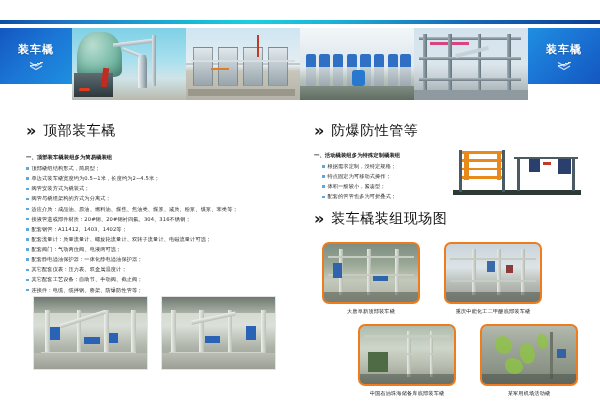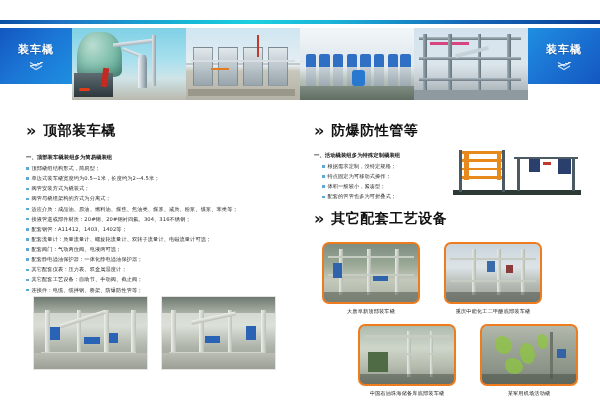--- a/index.html
+++ b/index.html
@@ -99,21 +99,21 @@
   .ph4 .c1{left:8%;} .ph4 .c2{left:30%;} .ph4 .c3{left:56%;} .ph4 .c4{left:82%;}
   .ph4 .beam{position:absolute;left:4%;width:90%;height:4%;background:linear-gradient(to bottom,#aebac2,#6c7a83);}
   .ph4 .b1{top:12%;} .ph4 .b2{top:40%;} .ph4 .b3{top:70%;}
   .ph4 .pinkbar{position:absolute;left:14%;top:20%;width:34%;height:4%;background:#d6457e;}
   .ph4 .armx{position:absolute;left:36%;top:30%;width:30%;height:5%;background:#c7d2d8;transform:rotate(-14deg);}
   .ph4 .ground{position:absolute;left:0;bottom:0;width:100%;height:14%;background:#8f9aa0;}
 
   
   .sec-head{display:flex;align-items:center;gap:7px;}
   .sec-head .guill{font-size:16px;font-weight:700;color:#1a1a1a;line-height:1;}
-  .sec-head .sec-title{font-size:14px;font-weight:700;color:#111;letter-spacing:.5px;}
+  .sec-head .sec-title{font-size:14px;font-weight:400;color:#111;letter-spacing:.5px;}
 
   
   .col-left{position:absolute;left:26px;top:122px;width:268px;}
   .left-sub{
     margin-top:13px;font-size:5.4px;font-weight:700;color:#1a1a1a;line-height:1.5;
   }
   .bullets{margin-top:4px;}
   .b-row{display:flex;align-items:flex-start;gap:3px;margin-bottom:2.6px;}
   .b-dot{
     flex:0 0 auto;width:2.5px;height:2.5px;background:#5aa9d8;margin-top:2.2px;
@@ -380,21 +380,21 @@
     <div class="frame" style="left:50%;top:28%;width:2%;height:56%"></div>
     <div class="frame" style="left:88%;top:28%;width:2%;height:56%"></div>
     <div class="blk" style="left:58%;top:30%;width:8%;height:22%"></div>
     <div class="blk" style="left:78%;top:30%;width:9%;height:26%"></div>
     <div class="rail" style="left:68%;top:34%;width:5%;height:6%;background:#c0392b"></div>
   </div>
 
   <div class="col-right" style="top:210px">
     <div class="sec-head">
       <span class="guill">»</span>
-      <span class="sec-title">其它配套工艺设备</span>
+      <span class="sec-title">装车橇装组现场图</span>
     </div>
   </div>
 
   <div class="grid-wrap">
     <div class="grid-row">
       <div class="cell">
         <div class="thumb t t1">
           <div class="post" style="left:16%"></div>
             <div class="post" style="left:46%"></div>
           <div class="post" style="left:76%"></div>

